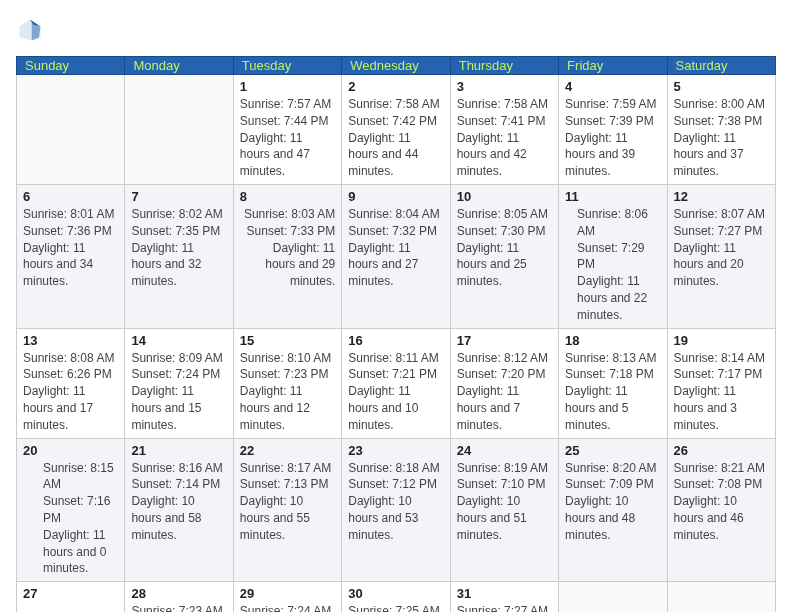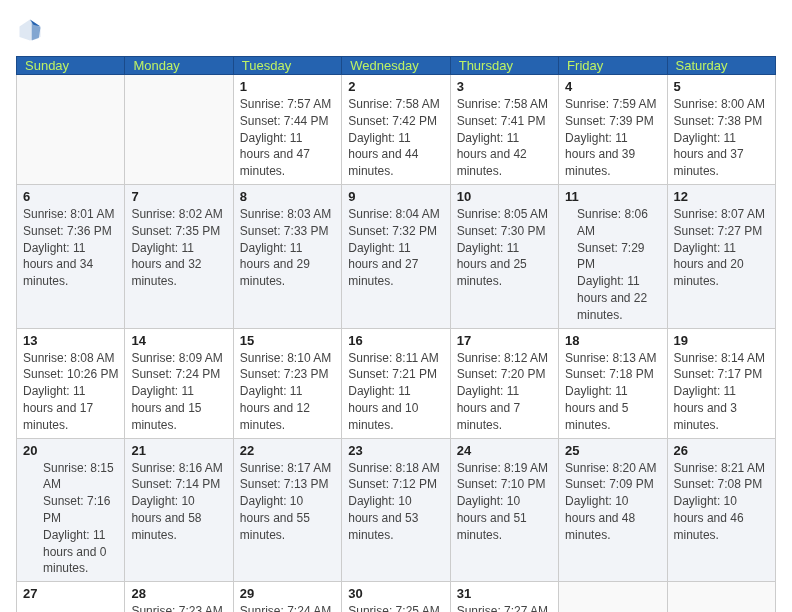--- a/index.html
+++ b/index.html
@@ -164,21 +164,21 @@
 Daylight: 11 hours and 34 minutes.</div>
         </td>
         <td>
           <span class="day-number">7</span>
           <div class="day-info" style="white-space: pre-line;">Sunrise: 8:02 AM
 Sunset: 7:35 PM
 Daylight: 11 hours and 32 minutes.</div>
         </td>
         <td>
           <span class="day-number">8</span>
-          <div class="day-info" style="white-space: pre-line;">Sunrise: 8:03 AM
+          <div class="day-info" style="white-space: pre-line; text-align: right;">Sunrise: 8:03 AM
 Sunset: 7:33 PM
 Daylight: 11 hours and 29 minutes.</div>
         </td>
         <td>
           <span class="day-number">9</span>
           <div class="day-info" style="white-space: pre-line;">Sunrise: 8:04 AM
 Sunset: 7:32 PM
 Daylight: 11 hours and 27 minutes.</div>
         </td>
         <td>
@@ -197,21 +197,21 @@
           <span class="day-number">12</span>
           <div class="day-info" style="white-space: pre-line;">Sunrise: 8:07 AM
 Sunset: 7:27 PM
 Daylight: 11 hours and 20 minutes.</div>
         </td>
       </tr>
       <tr>
         <td>
           <span class="day-number">13</span>
           <div class="day-info" style="white-space: pre-line;">Sunrise: 8:08 AM
-Sunset: 10:26 PM
+Sunset: 6:26 PM
 Daylight: 11 hours and 17 minutes.</div>
         </td>
         <td>
           <span class="day-number">14</span>
           <div class="day-info" style="white-space: pre-line;">Sunrise: 8:09 AM
 Sunset: 7:24 PM
 Daylight: 11 hours and 15 minutes.</div>
         </td>
         <td>
           <span class="day-number">15</span>

